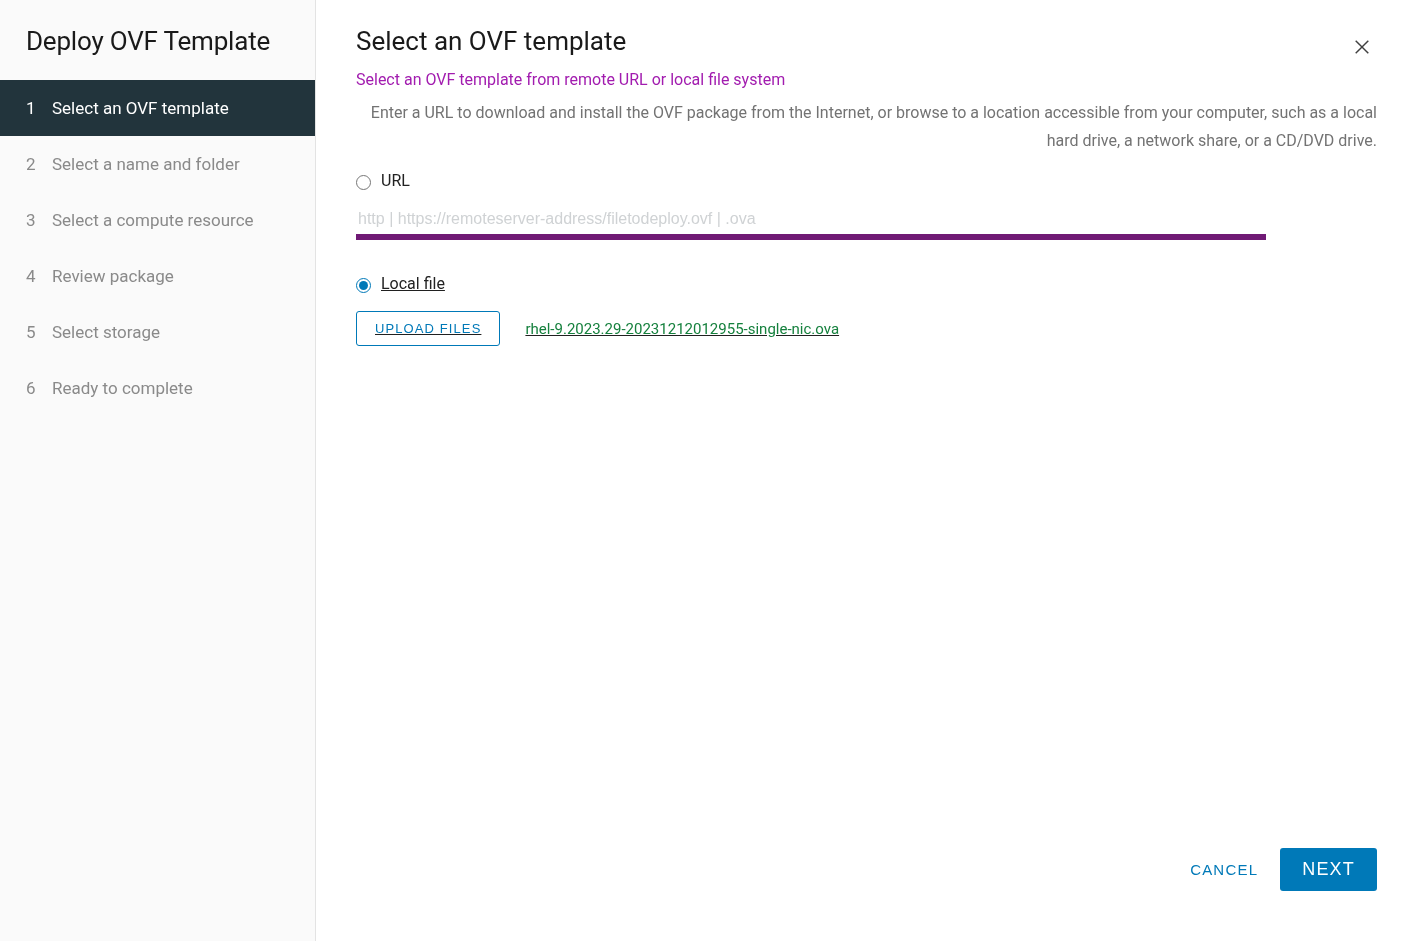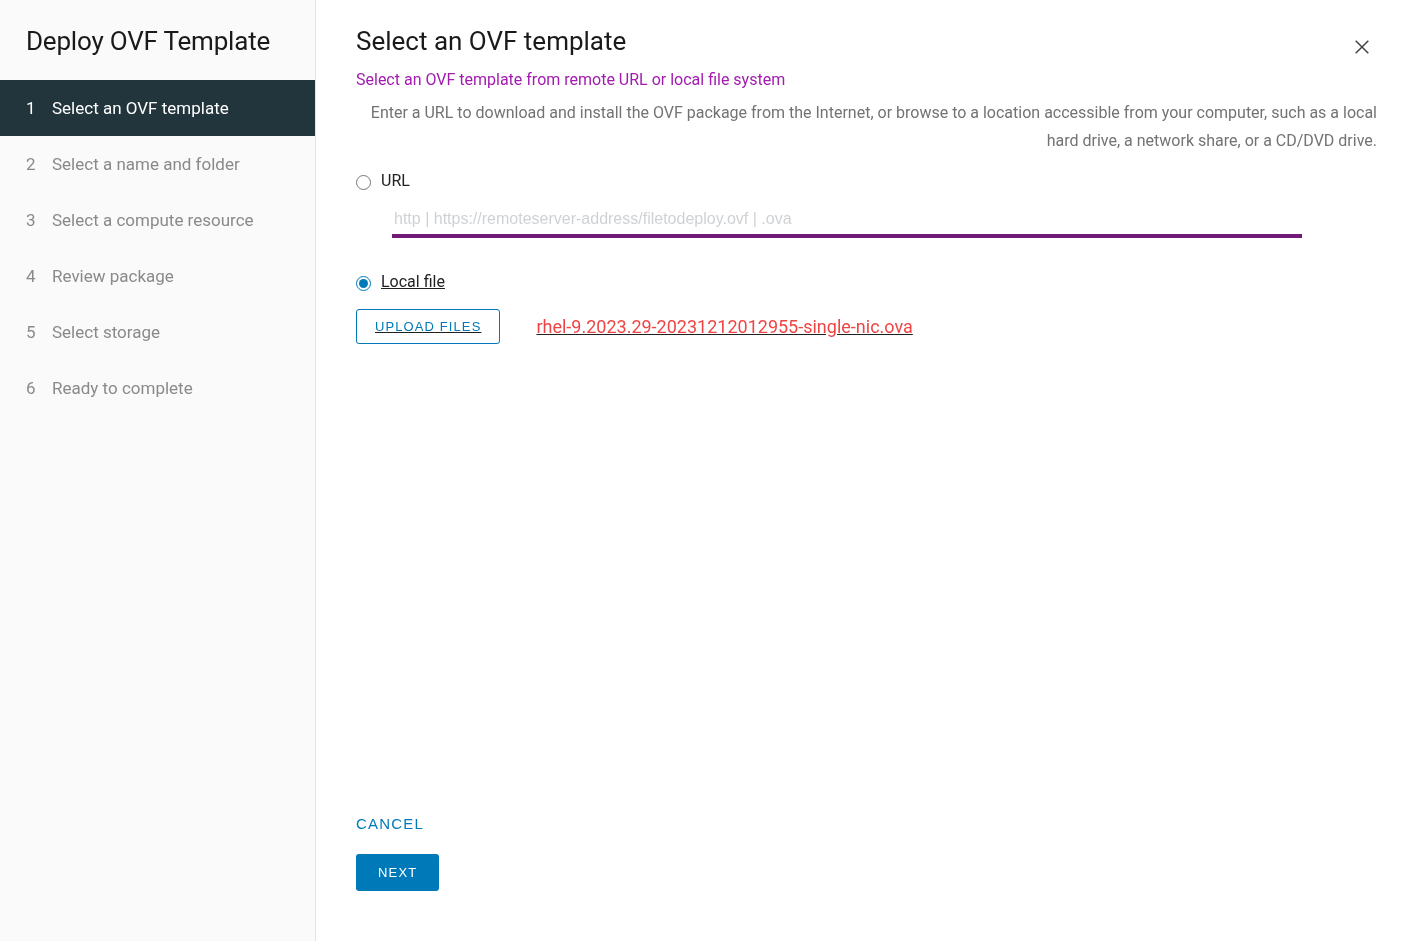--- a/index.html
+++ b/index.html
@@ -102,77 +102,75 @@
       cursor: pointer;
     }
     .radio-label {
       font-size: 16px;
       color: #222;
       cursor: pointer;
     }
     .url-input {
       width: 100%;
       max-width: 910px;
-      margin-left: 36px;
-      border: none;
-      border-bottom: 4px solid #701a75;
+      border: none;
+      border-bottom: 6px solid #701a75;
       background: #fff;
       font-size: 16px;
       color: #333;
       padding: 6px 2px;
       outline: none;
     }
     .url-input::placeholder { color: #cfd2d4; }
     .url-input:disabled { background: transparent; color: #aaa; }
     .local-section { margin-top: 28px; text-decoration: underline; }
     .upload-row {
       display: flex;
       align-items: center;
-      gap: 36px;
+      gap: 25px;
       margin-top: 18px;
     }
     .upload-btn {
       border: 1px solid #0079b8;
       background: #fff;
       color: #0079b8;
       font-size: 13px;
       letter-spacing: 1.1px;
       padding: 9px 18px;
       border-radius: 3px;
       cursor: pointer;
       font-weight: 500;
     }
     .filename {
-      font-size: 18px;
-      color: #ef4444;
+      font-size: 15px;
+      color: #15803d;
     }
     .footer {
       margin-top: auto;
       display: flex;
       justify-content: flex-end;
       gap: 22px;
-      align-items: flex-start;
+      align-items: center;
       padding-top: 20px;
       padding-bottom: 30px;
-      flex-direction: column;
     }
     .cancel-btn {
       background: none;
       border: none;
       color: #0079b8;
       font-size: 15px;
       letter-spacing: 1.2px;
       cursor: pointer;
       font-weight: 500;
     }
     .next-btn {
       background: #0079b8;
       color: #fff;
       border: none;
-      font-size: 13px;
+      font-size: 18px;
       letter-spacing: 1.2px;
       padding: 11px 22px;
       border-radius: 3px;
       cursor: pointer;
       font-weight: 500;
     }
   </style>
 </head>
 <body>
 

